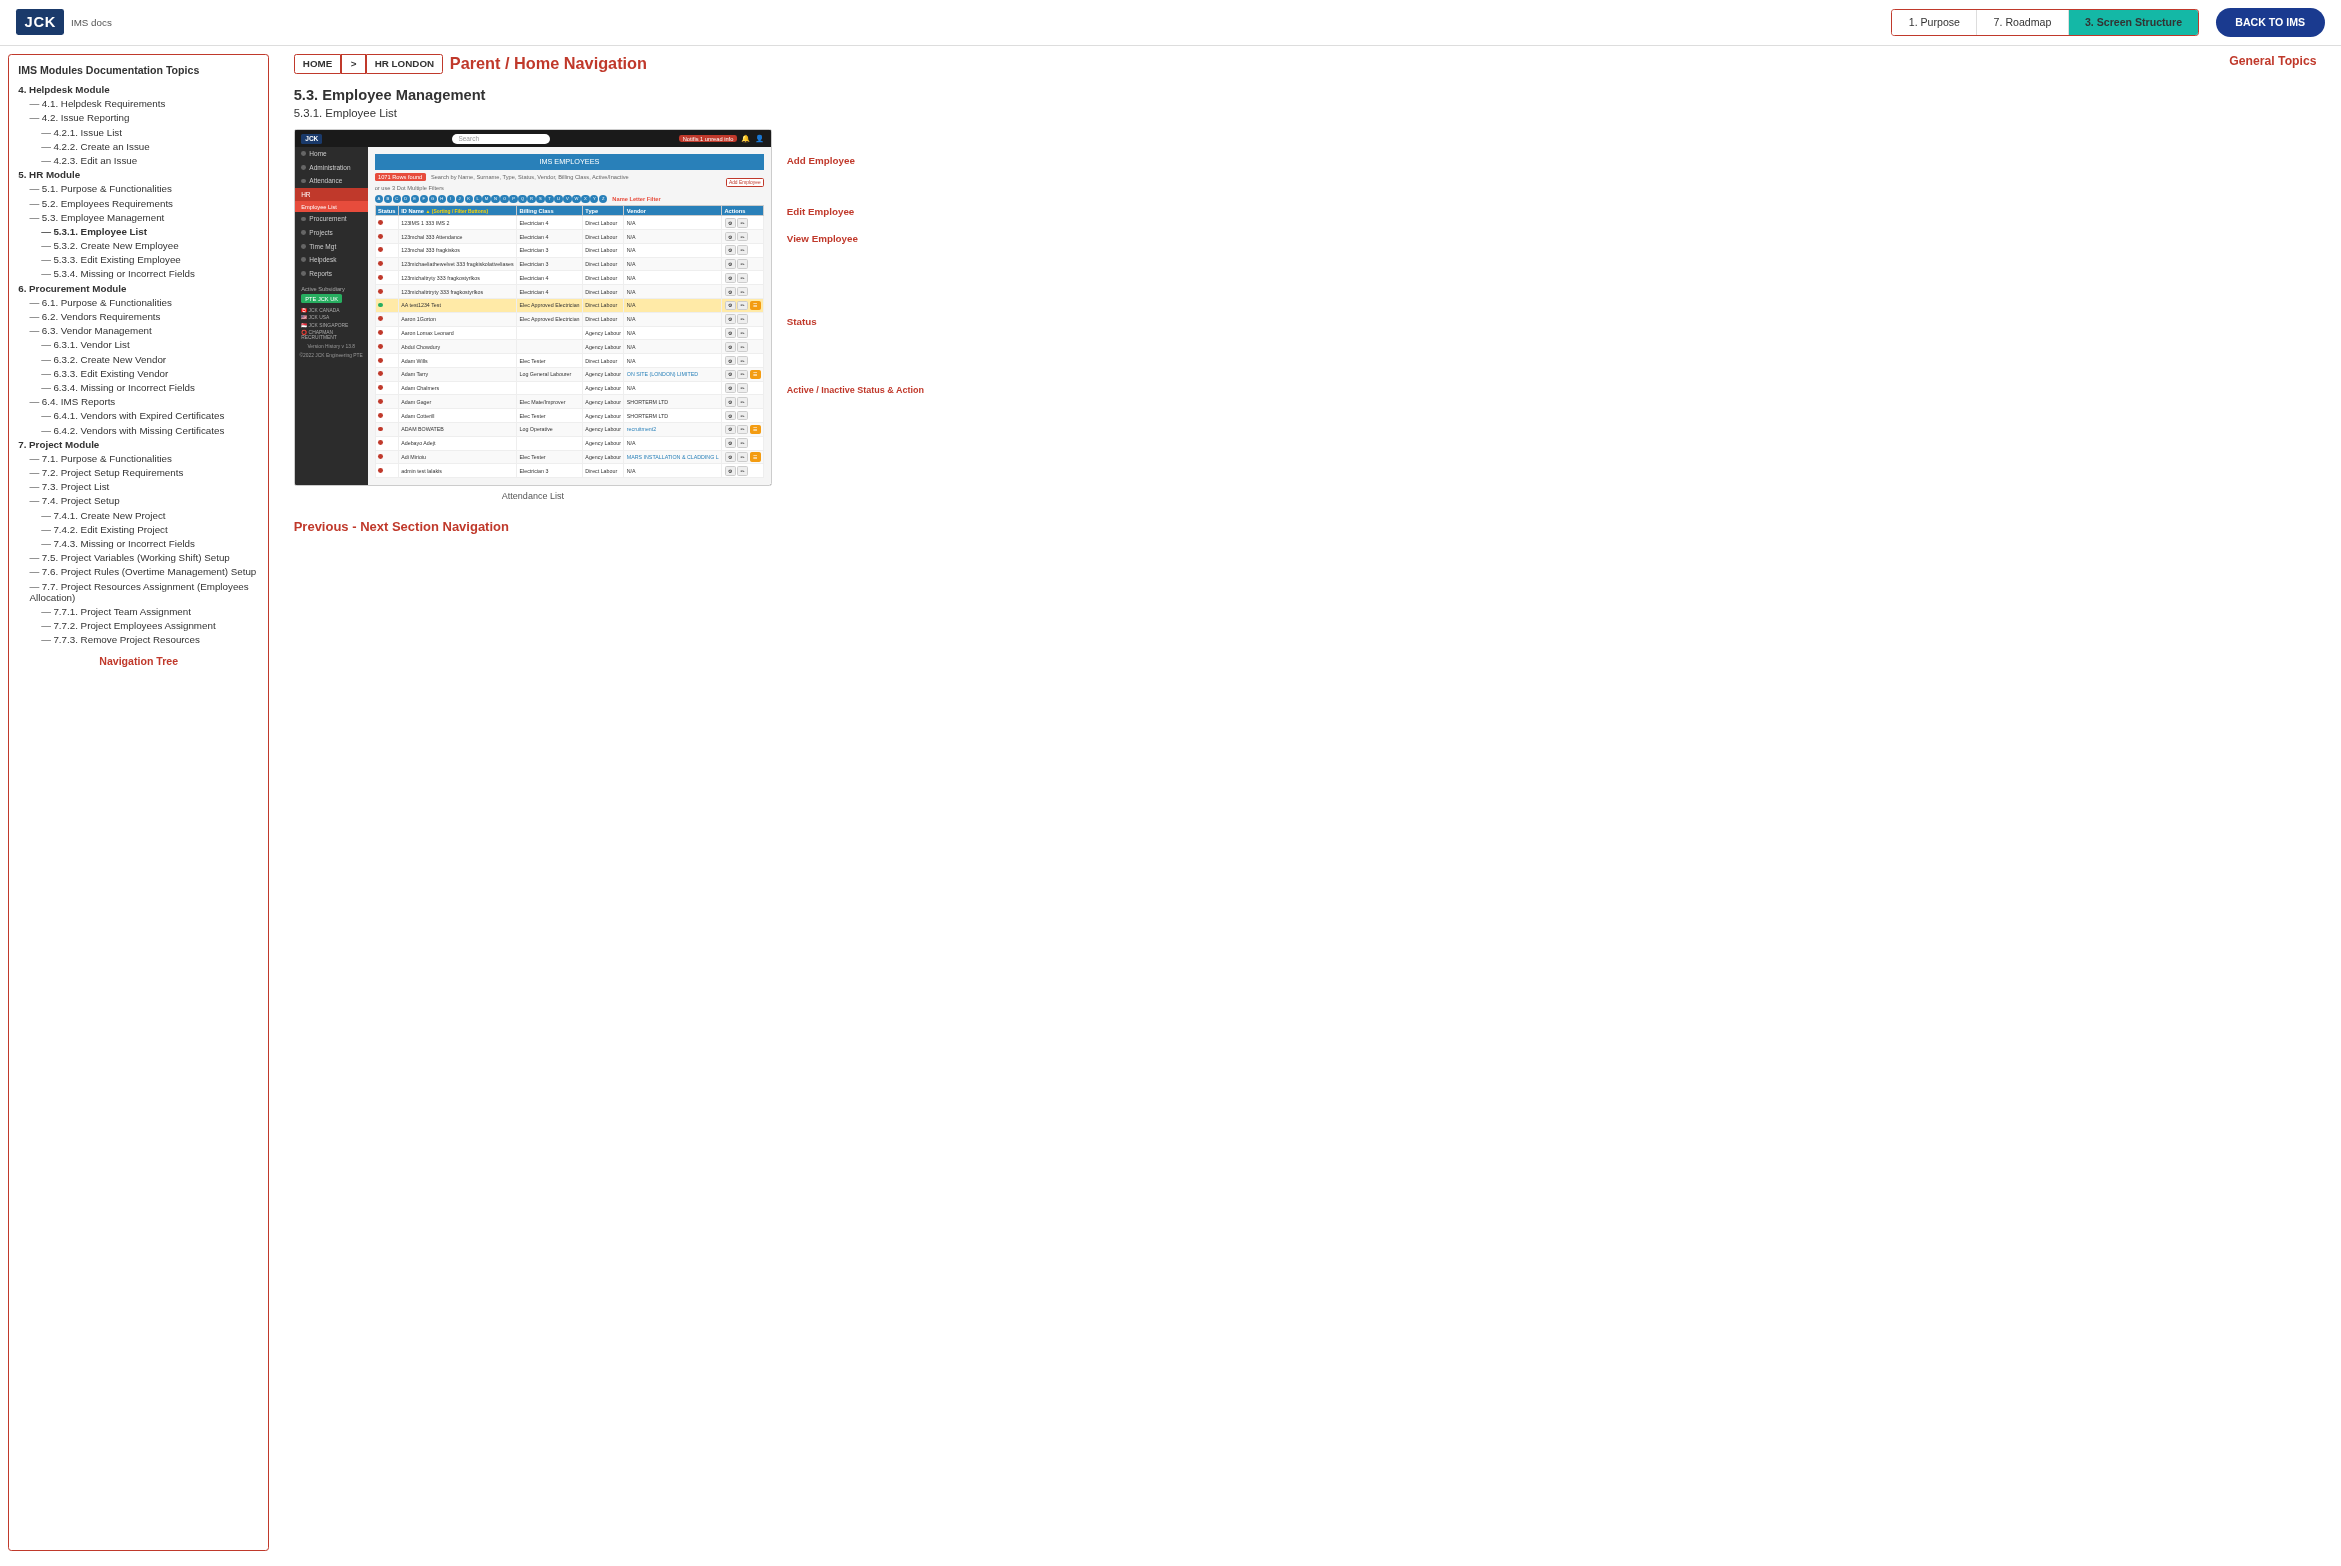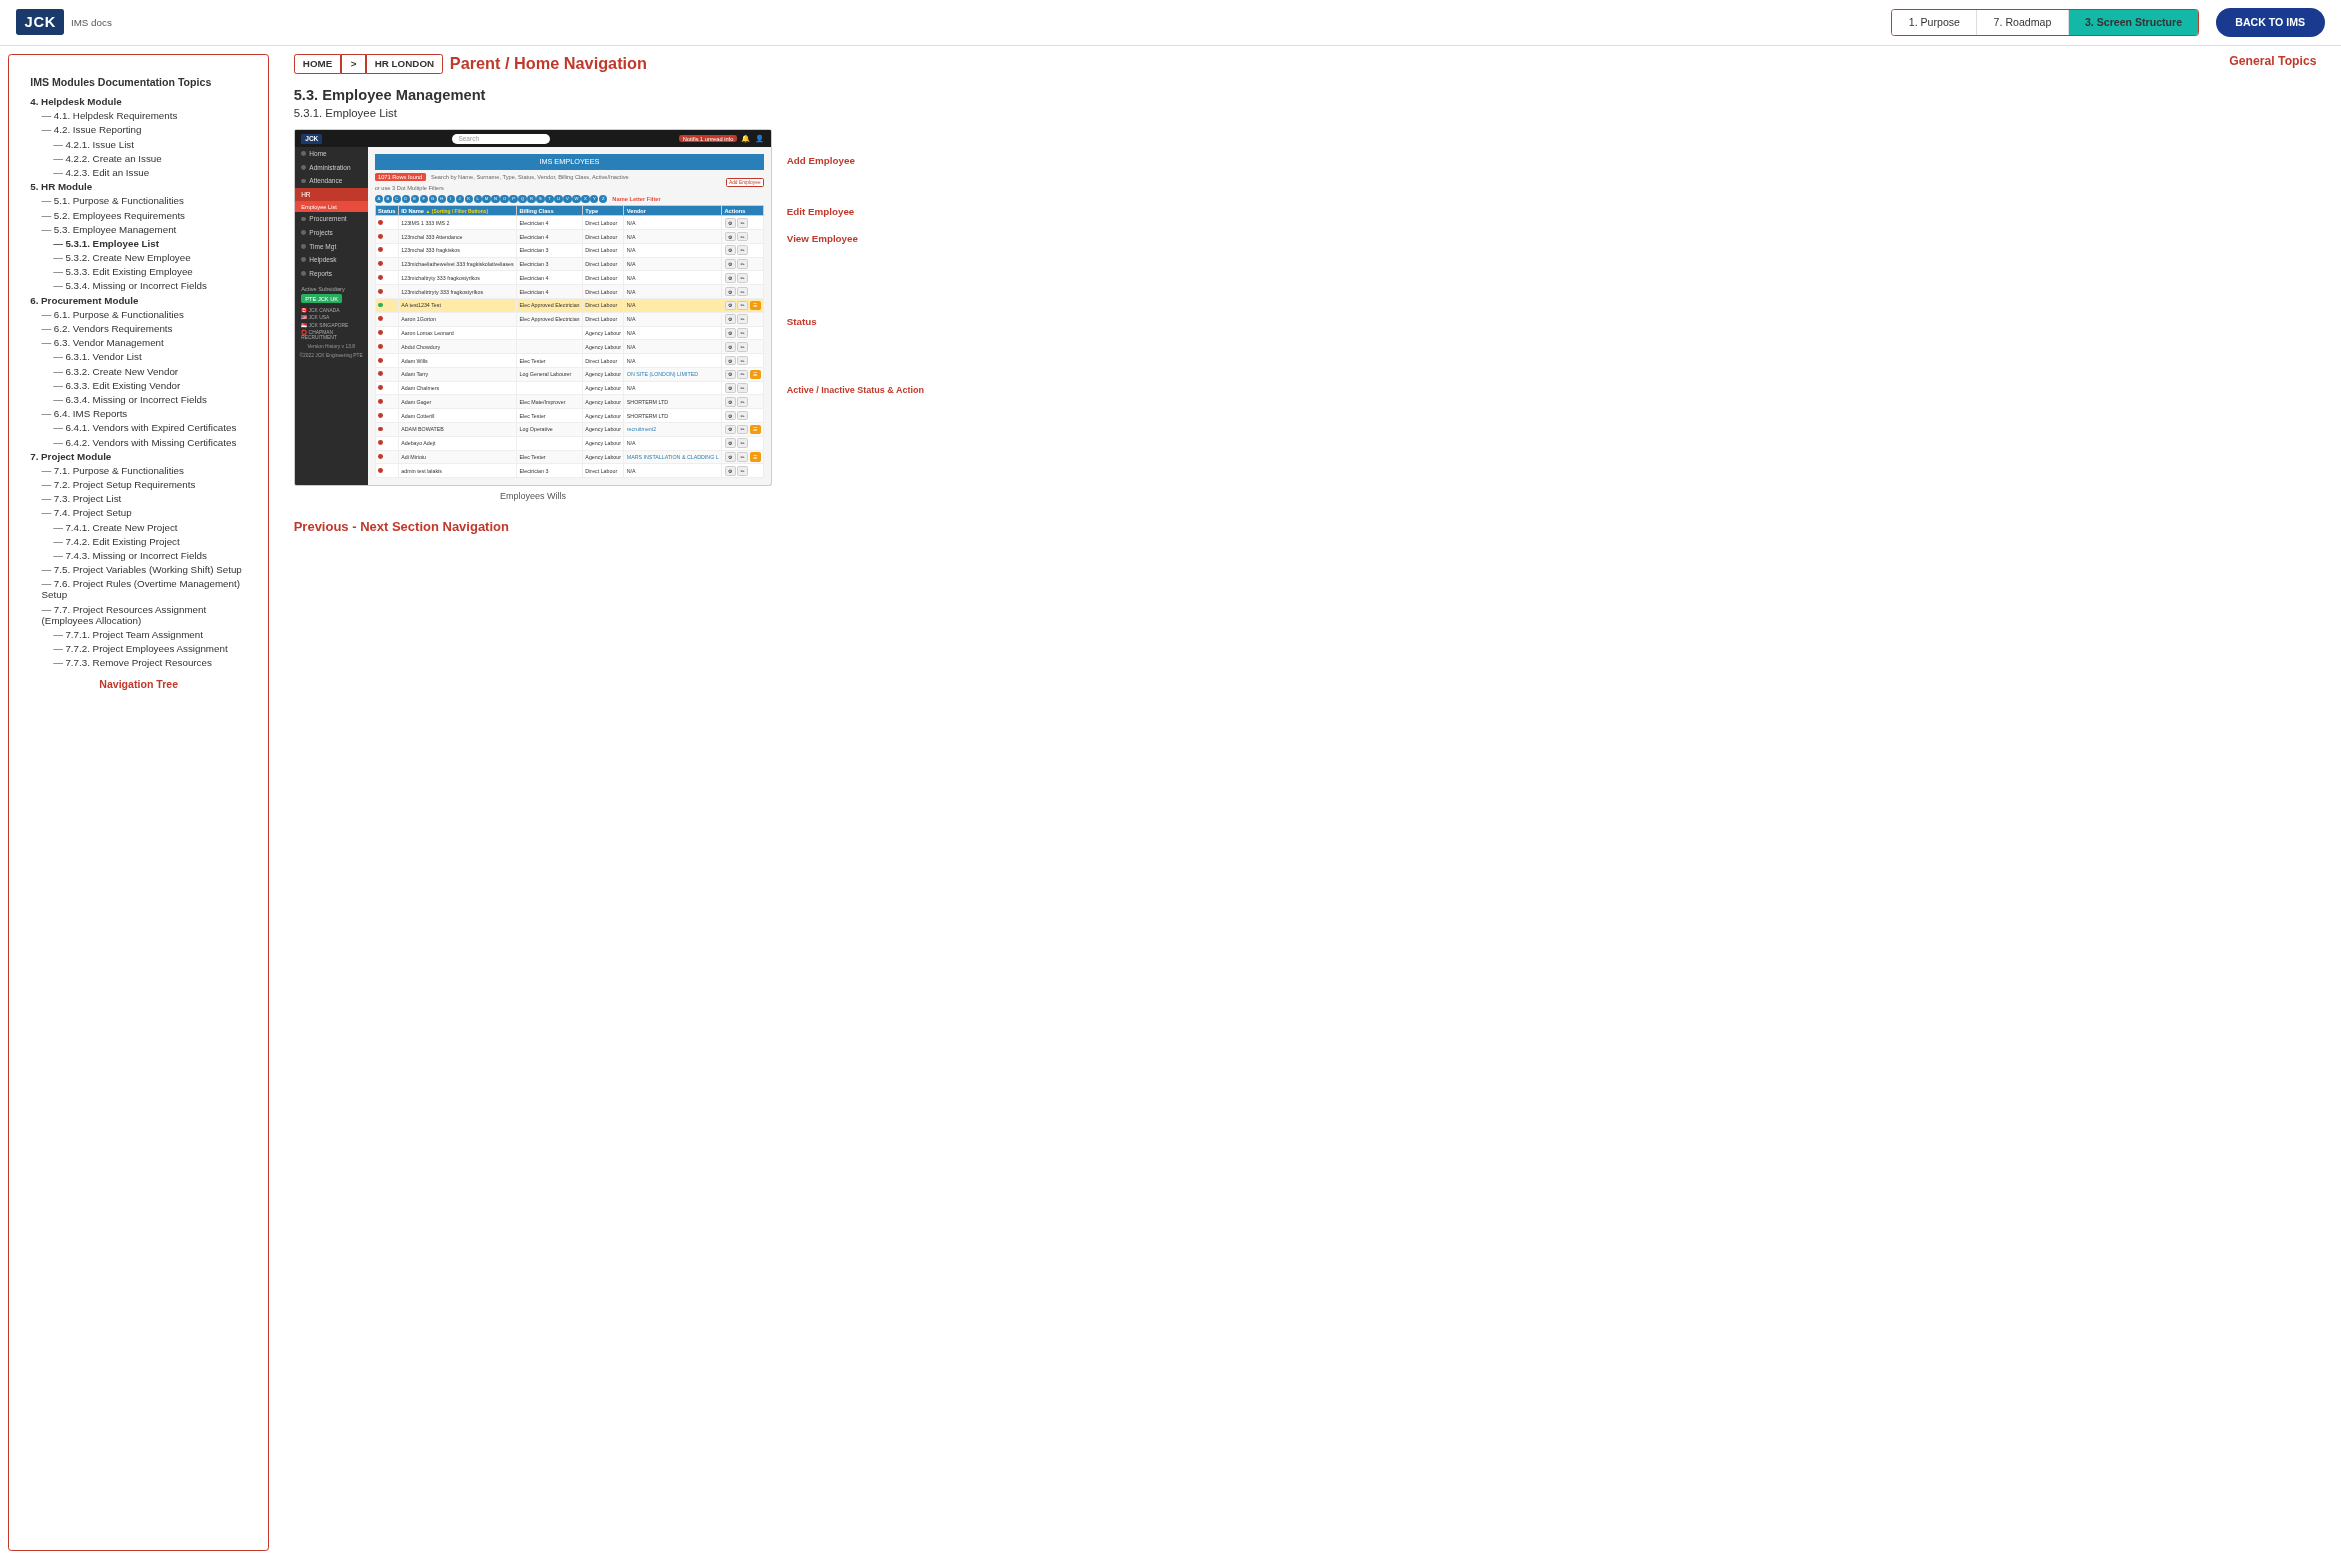--- a/index.html
+++ b/index.html
@@ -70,21 +70,21 @@
       height: calc(100vh - 53px);
     }
 
     
     .sidebar {
       width: 261px;
       min-width: 261px;
       border: 1.6px solid #c0392b;
       border-radius: 3.3px;
       margin: 8.2px;
-      padding: 21px;
+      padding: 9px;
       overflow-y: auto;
       font-size: 9.8px;
     }
     .sidebar-title {
       font-weight: bold;
       font-size: 10.6px;
       margin-bottom: 6.5px;
     }
     .tree-item {
       padding: 1.6px 0;
@@ -754,21 +754,21 @@
         <button class="ims-action-btn">✏</button>
         
       </td>
     </tr>
                     </tbody>
                 </table>
               </div>
             </div>
           </div>
         </div>
-        <div class="screenshot-caption">Employees Wills</div>
+        <div class="screenshot-caption">Attendance List</div>
       </div>
 
       <div class="right-labels">
         <div style="margin-top:24.5px;">
           <span class="annotation">Add Employee</span>
         </div>
         <div style="margin-top:33px;">
           <span class="annotation">Edit Employee</span>
         </div>
         <div style="margin-top:8.2px;">

